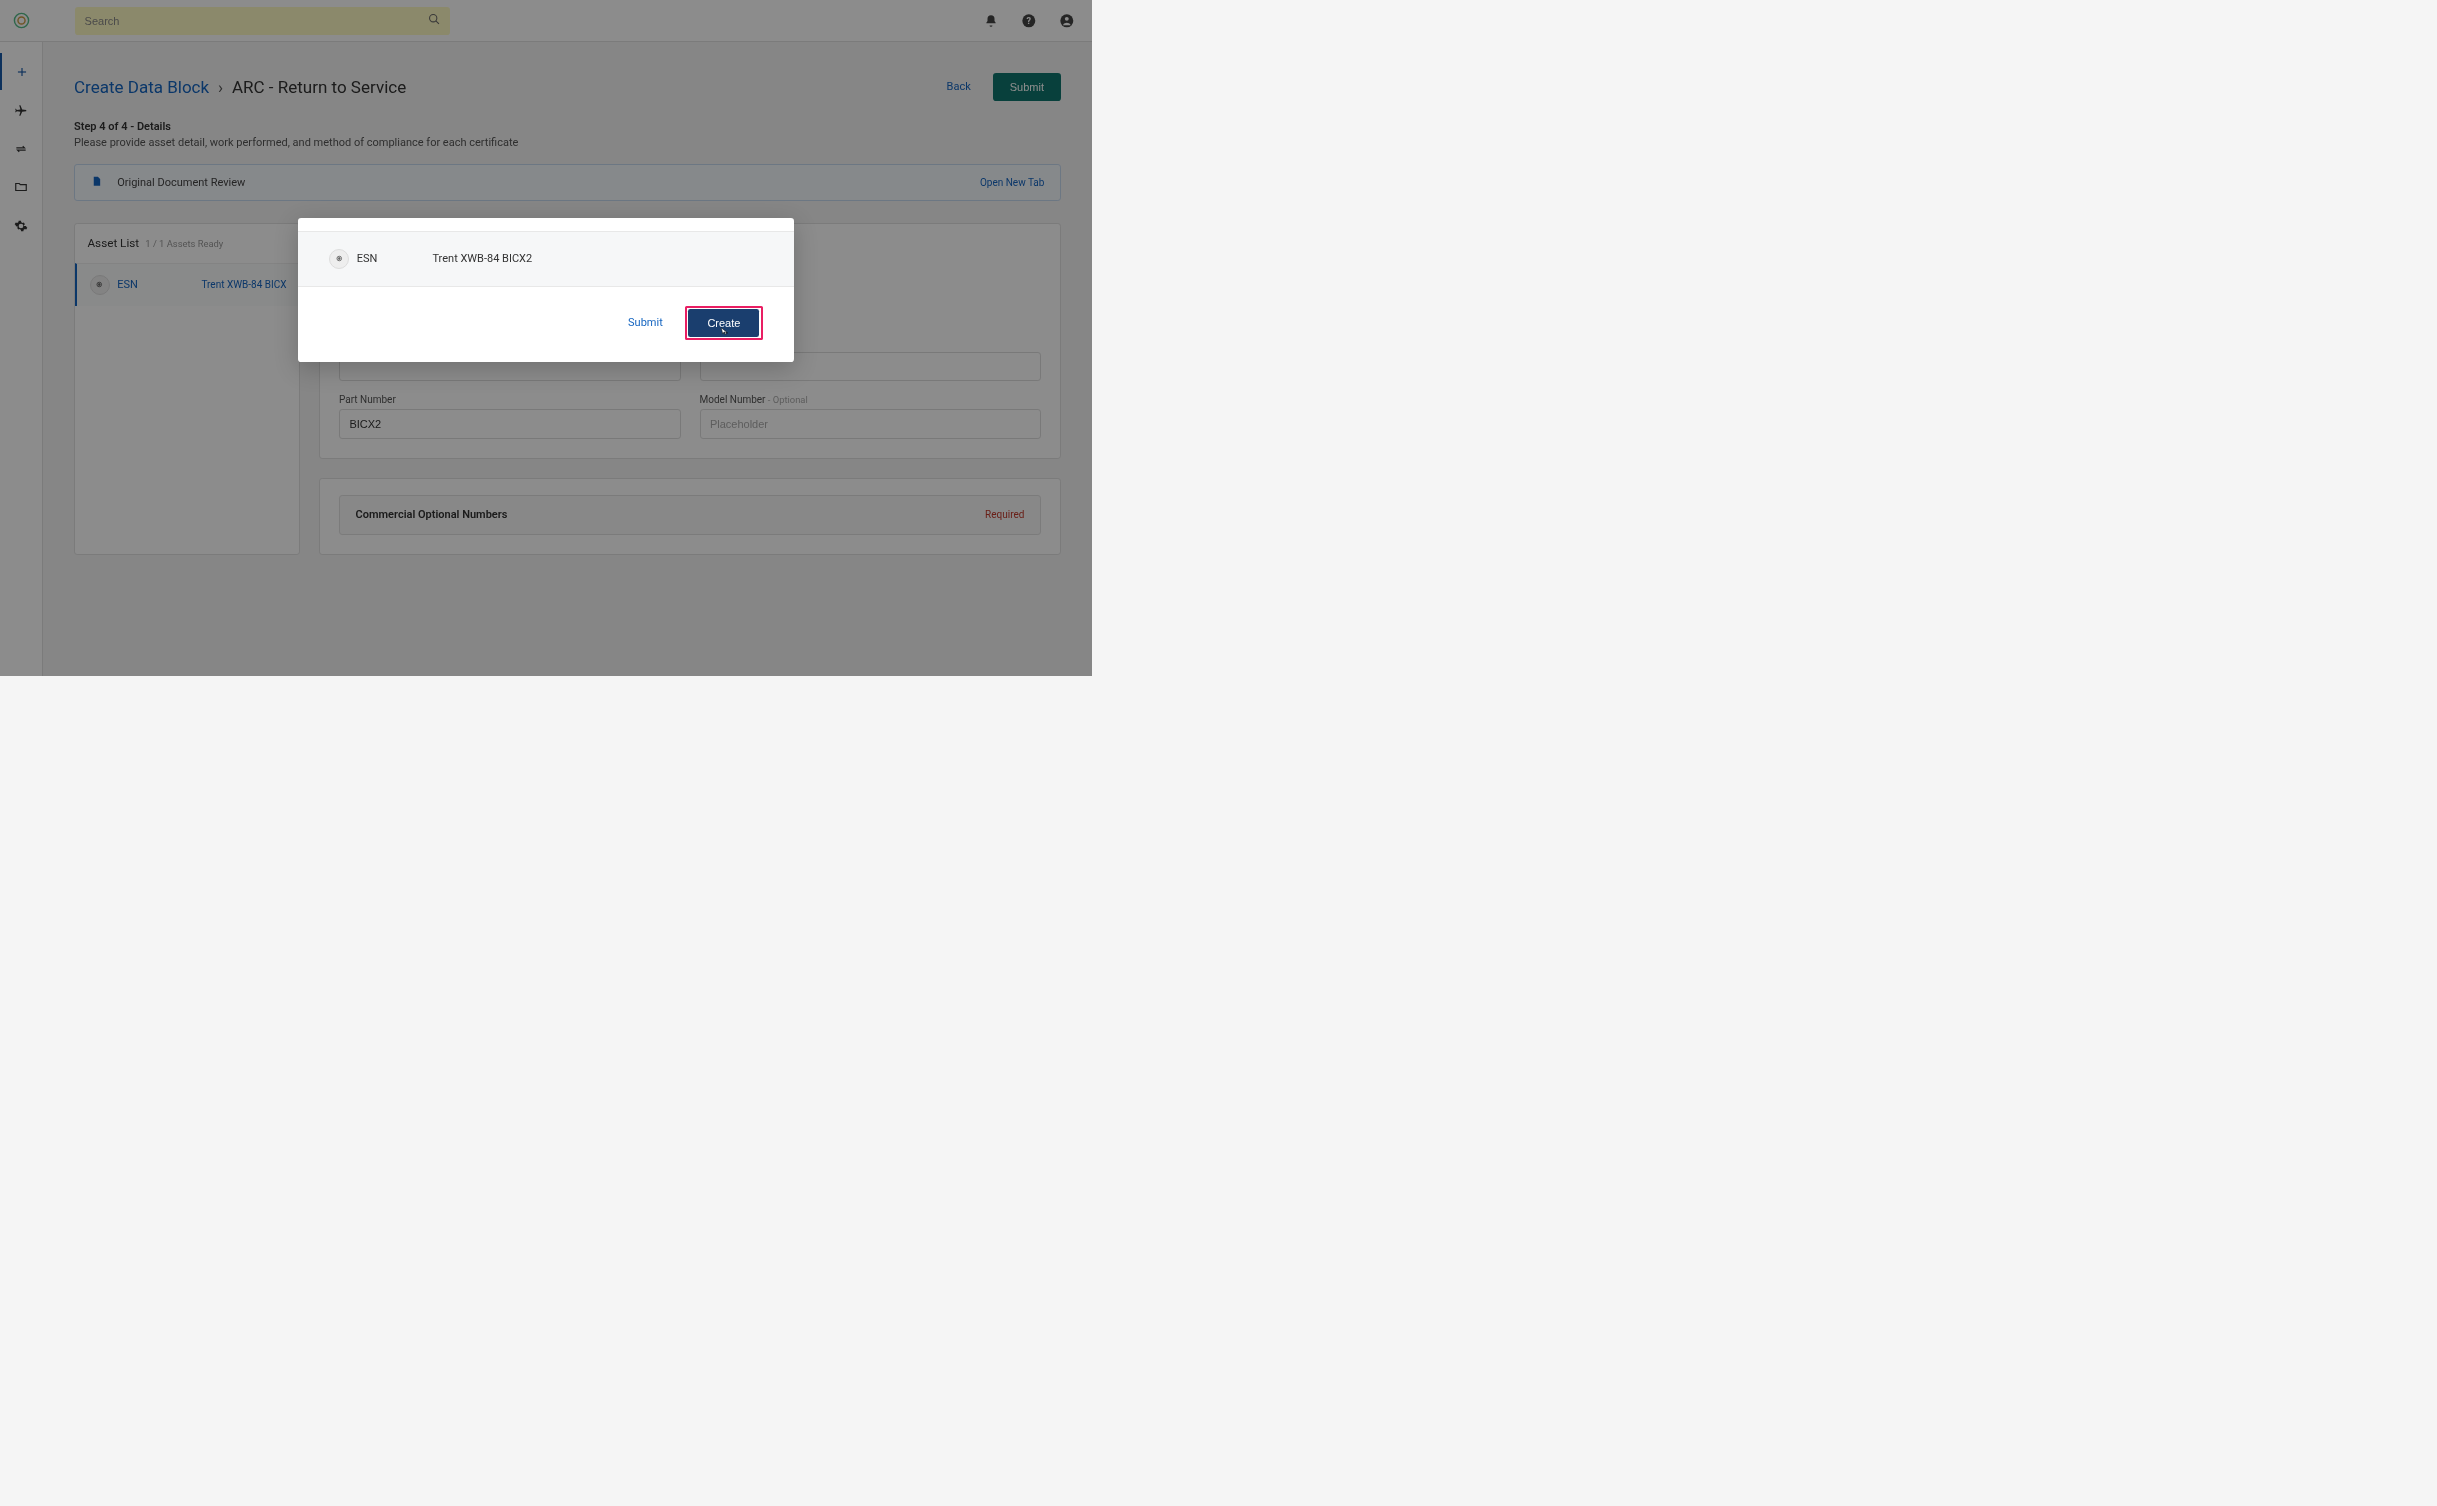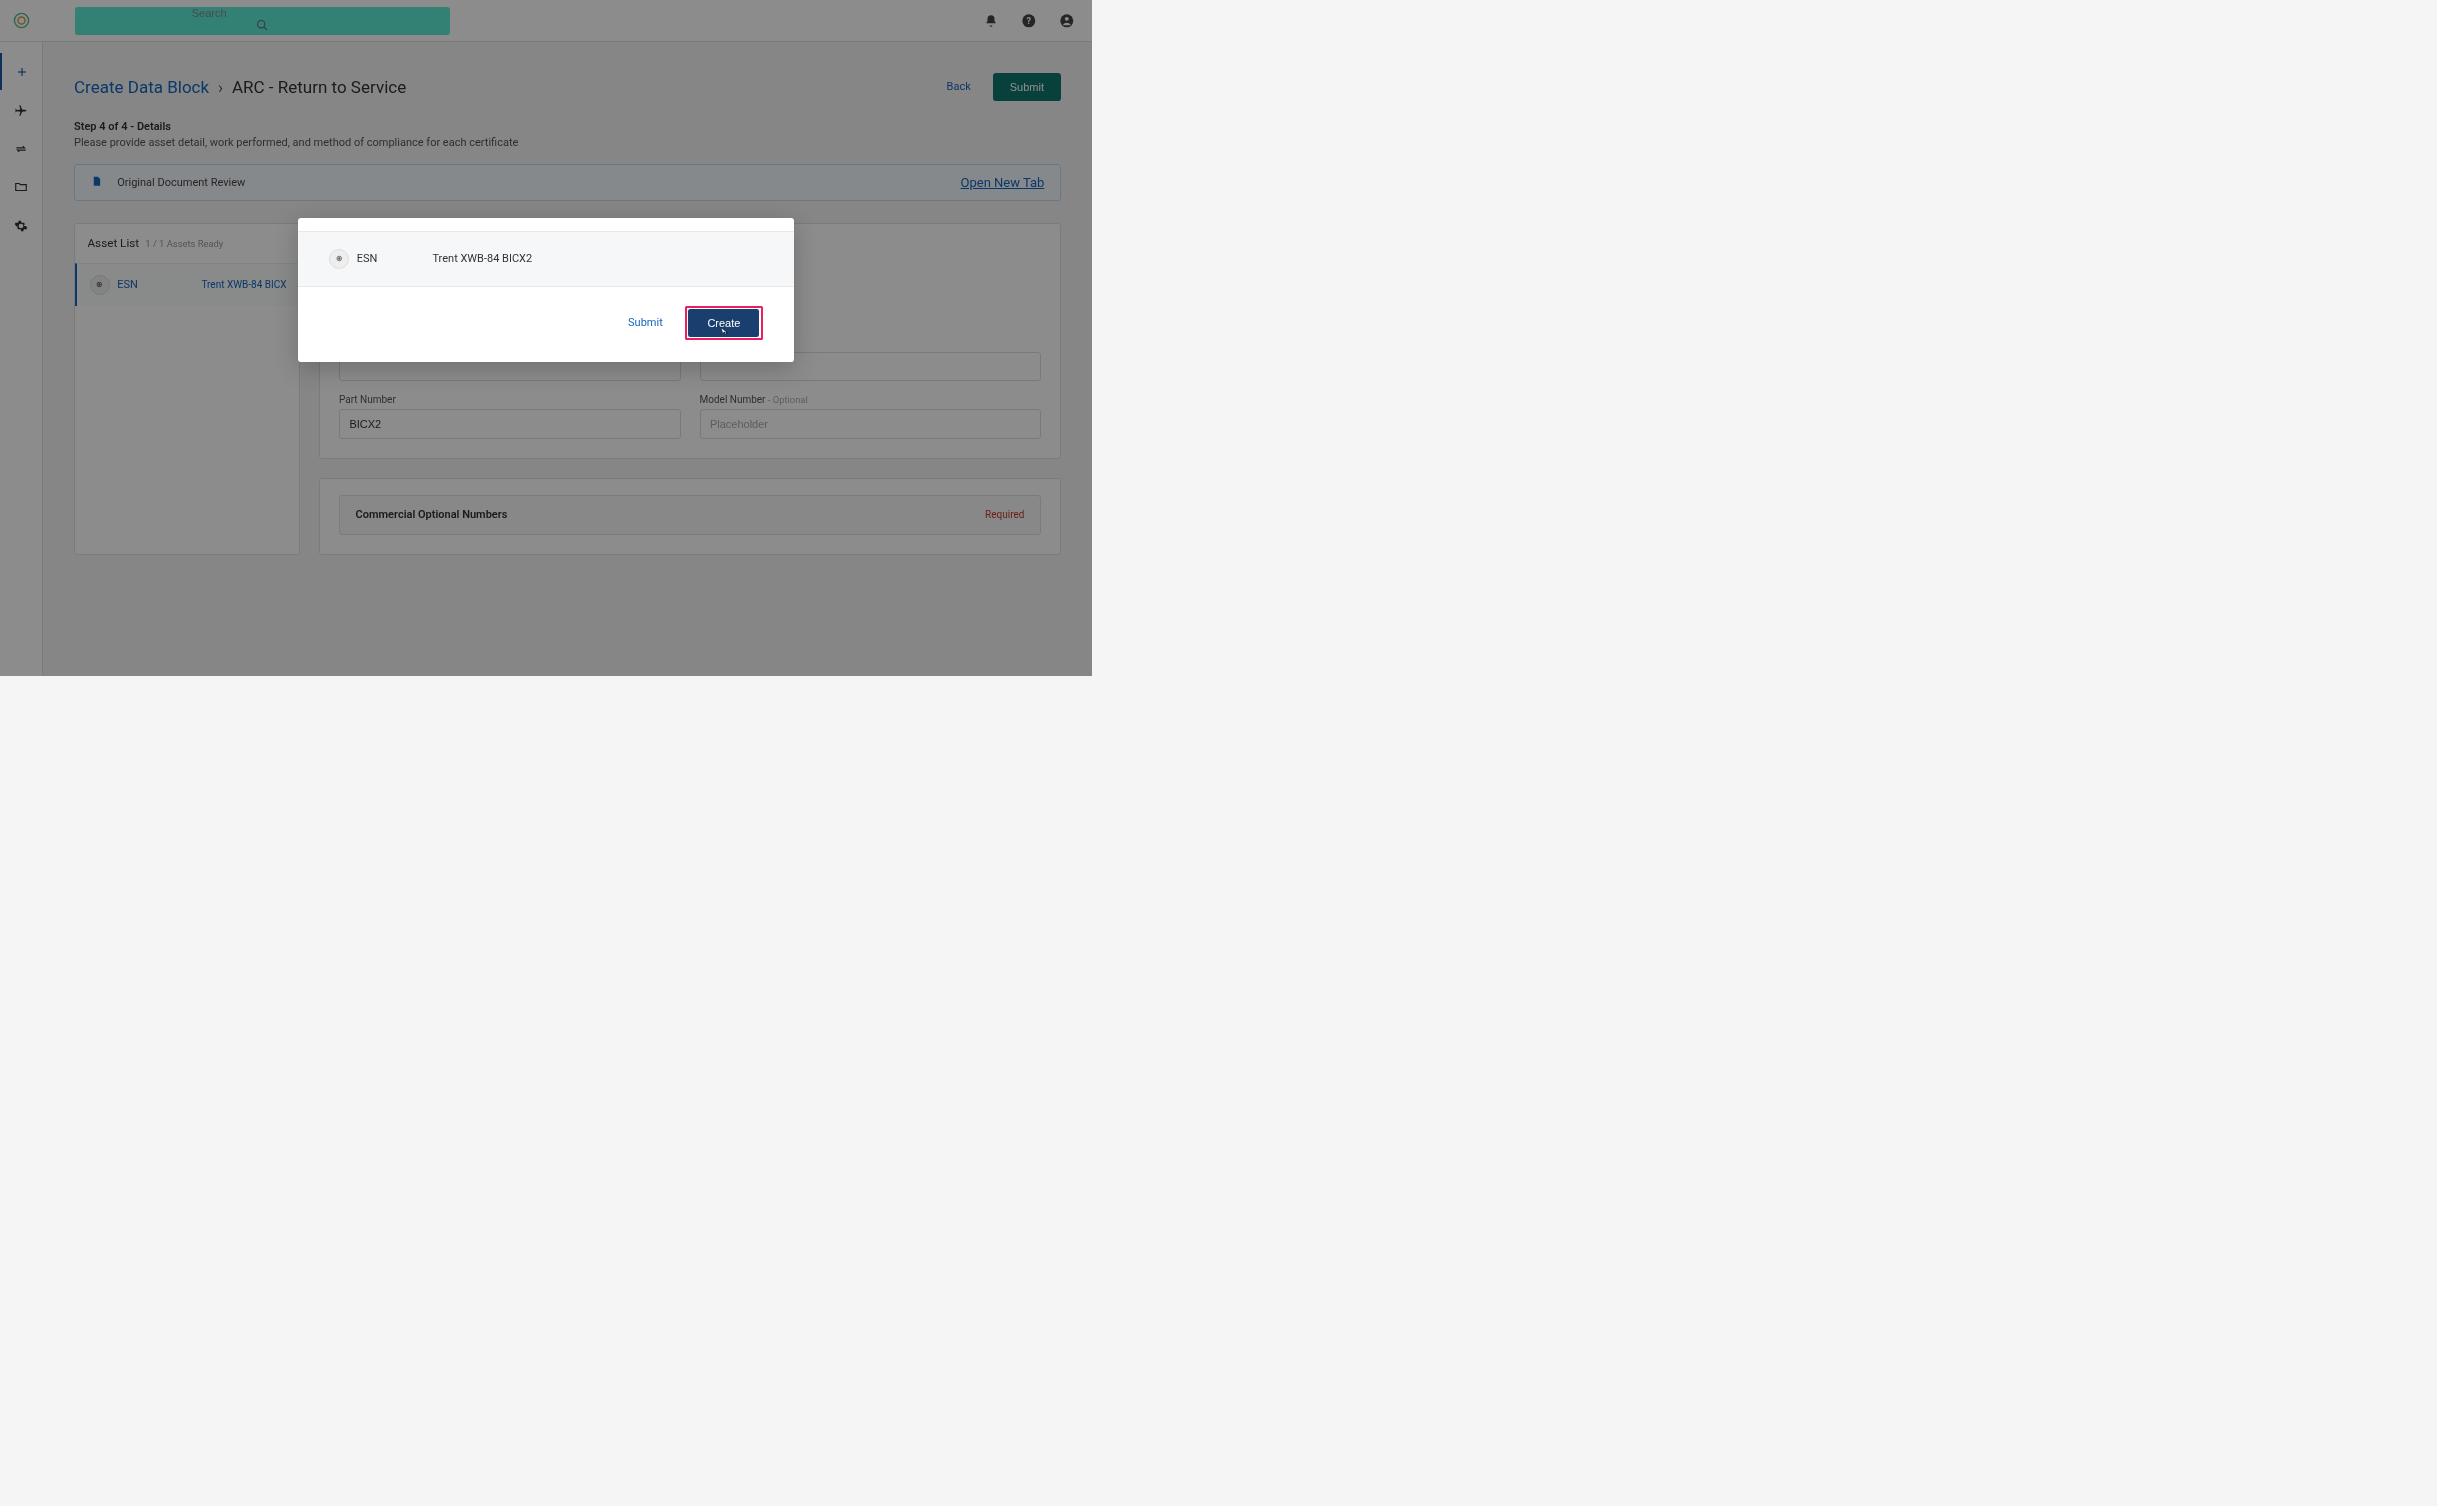--- a/index.html
+++ b/index.html
@@ -26,28 +26,27 @@
     .logo {
       width: 30px;
       height: 30px;
       margin-right: 39px;
       display: flex;
       align-items: center;
       justify-content: center;
     }
     .logo svg { width: 17px; height: 17px; }
     .search-wrap {
-      background: #5eead4;
+      background: #fef9c3;
       border-radius: 3.1px;
       display: flex;
       align-items: center;
       width: 375px;
       height: 28px;
       padding: 0 9.4px;
-      flex-direction: column;
     }
     .search-wrap input {
       flex: 1;
       border: none;
       background: transparent;
       font-size: 11px;
       outline: none;
       color: #555;
     }
     .search-wrap input::placeholder { color: #888; }
@@ -159,23 +158,22 @@
       color: #1565c0;
       margin-right: 15.6px;
     }
     .doc-review-bar .doc-text {
       flex: 1;
       color: #444;
       font-size: 11px;
     }
     .doc-review-bar .open-tab {
       color: #1565c0;
-      font-size: 13px;
-      cursor: pointer;
-      text-decoration: underline;
+      font-size: 10px;
+      cursor: pointer;
     }
 
     .content-row {
       display: flex;
       gap: 19px;
     }
 
     .asset-list-panel {
       width: 226px;
       background: #fff;

